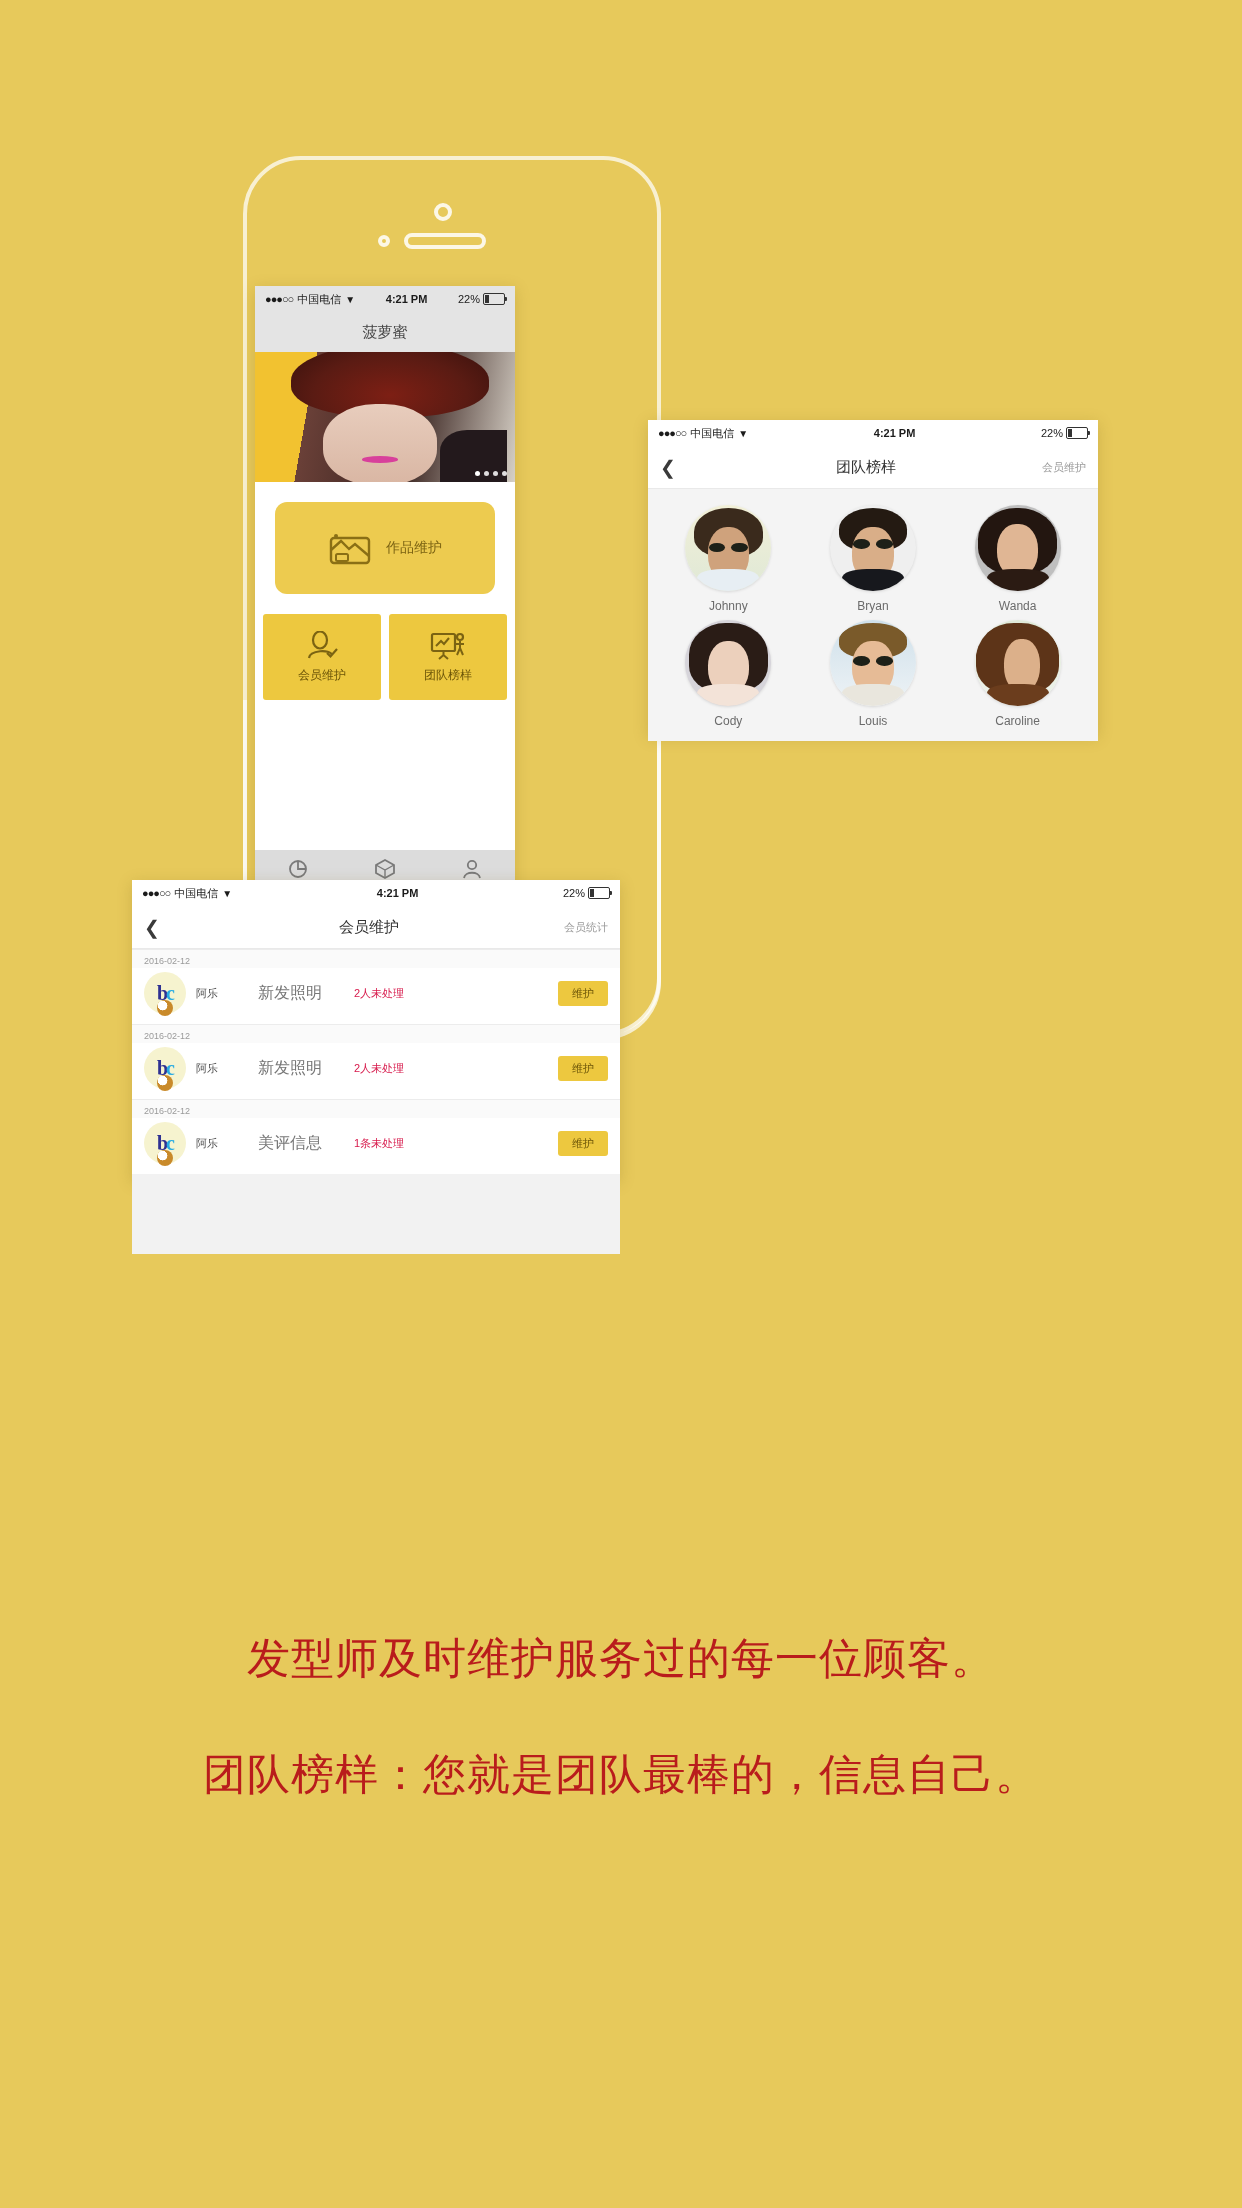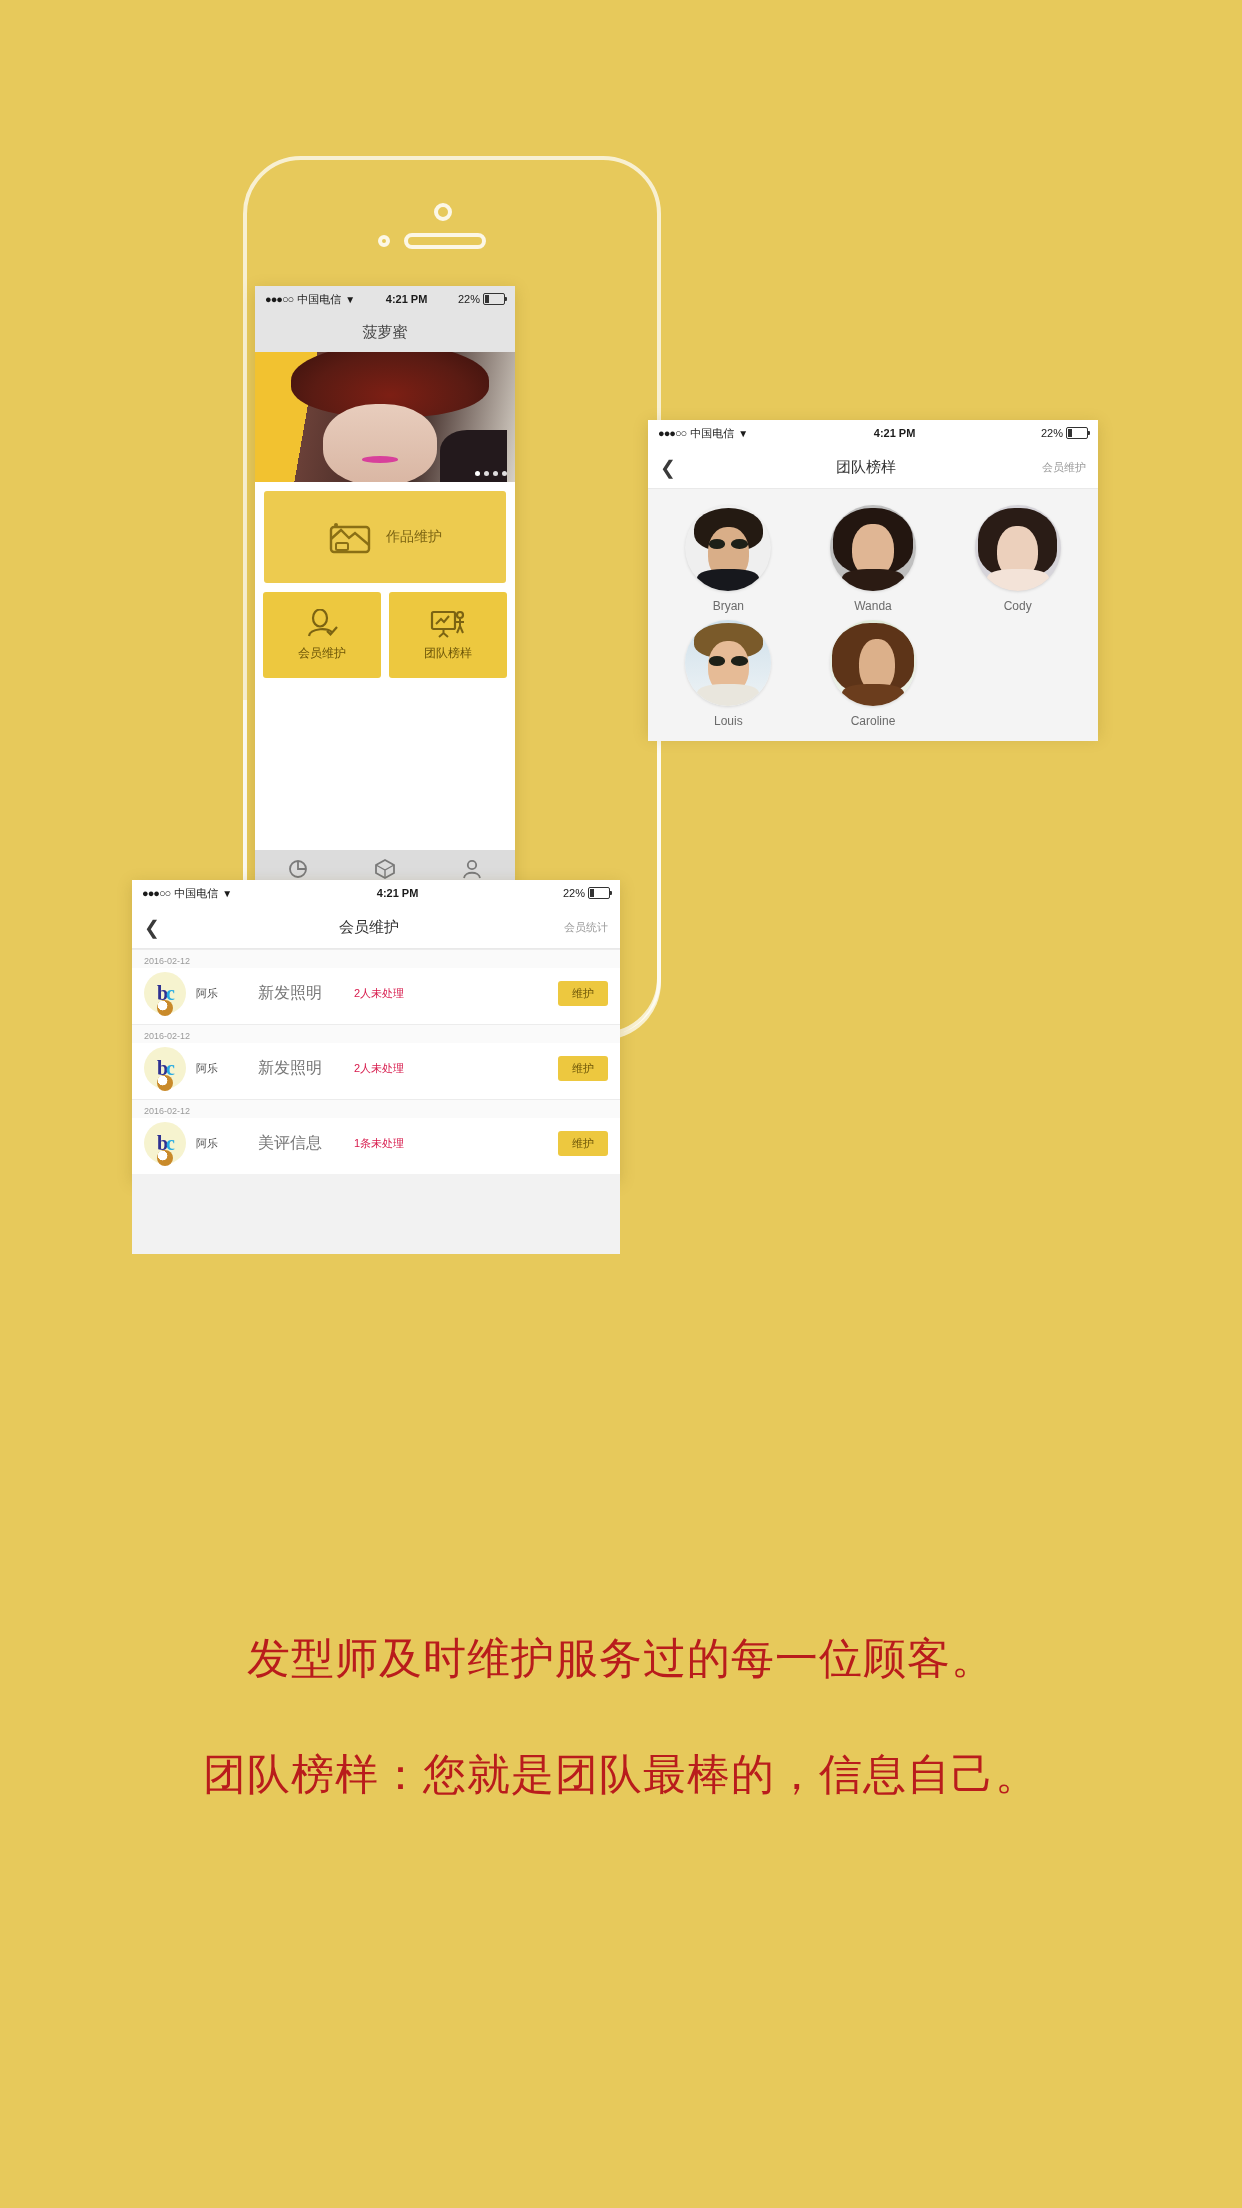--- a/index.html
+++ b/index.html
@@ -69,21 +69,21 @@
   .hero .face{position:absolute;left:26%;top:40%;width:44%;height:62%;
     background:linear-gradient(180deg,#e8cdbd,#d9b6a3);border-radius:46% 46% 44% 44%;}
   .hero .lips{position:absolute;left:41%;top:80%;width:14%;height:5%;
     background:#d8409b;border-radius:50%;}
   .hero .shoulder{position:absolute;right:3%;bottom:0;width:26%;height:40%;
     background:#23191c;border-radius:40% 0 0 0;}
   .dots{position:absolute;right:8px;bottom:6px;display:flex;gap:4px;}
   .dots span{width:5px;height:5px;border-radius:50%;background:rgba(255,255,255,.85);}
   .dots span.on{background:#fff;}
 
-  .card-big{margin:9px;height:92px;background:#edcb4f;border-radius:3px;
+  .card-big{margin:20px;height:92px;background:#edcb4f;border-radius:12px;
     display:flex;align-items:center;justify-content:center;gap:14px;}
   .card-big .lbl{font-size:14px;color:#7b6312;}
   .ico-wrap{width:44px;height:36px;}
 
   .card-row{margin:0 8px;display:flex;gap:8px;}
   .card-sm{flex:1;height:86px;background:#edc83f;border-radius:3px;
     display:flex;flex-direction:column;align-items:center;justify-content:center;gap:6px;}
   .card-sm .lbl{font-size:12px;color:#6d5608;}
 
   .tabbar{position:absolute;left:0;right:0;bottom:0;height:56px;background:#dcdcdc;
@@ -258,20 +258,29 @@
           </span>
       </div>
     </div>
     <div class="navbar">
       <span class="nav-back">❮</span>
       <span class="nav-title">团队榜样</span>
       <span class="nav-action">会员维护</span>
     </div>
     <div class="team-grid">
       <div class="member">
+        <div class="avatar" style="background:linear-gradient(180deg,#f2f0d8,#dfe8d6)">
+          <div class="av-hair" style="background:#3a2a1c"></div>
+          <div class="av-face" style="background:#cfa27c"></div>
+          <div class="av-glass"></div>
+          <div class="av-body" style="background:#e7eef3"></div>
+        </div>
+        <span class="nm">Johnny</span>
+      </div>
+      <div class="member">
         <div class="avatar" style="background:#efefef">
           <div class="av-hair" style="background:#241a12;height:50%"></div>
           <div class="av-face" style="background:#d9ae88"></div>
           <div class="av-glass" style="top:40%"></div>
           <div class="av-body" style="background:#17181d"></div>
         </div>
         <span class="nm">Bryan</span>
       </div>
       <div class="member">
         <div class="avatar" style="background:#bfbfbf">

